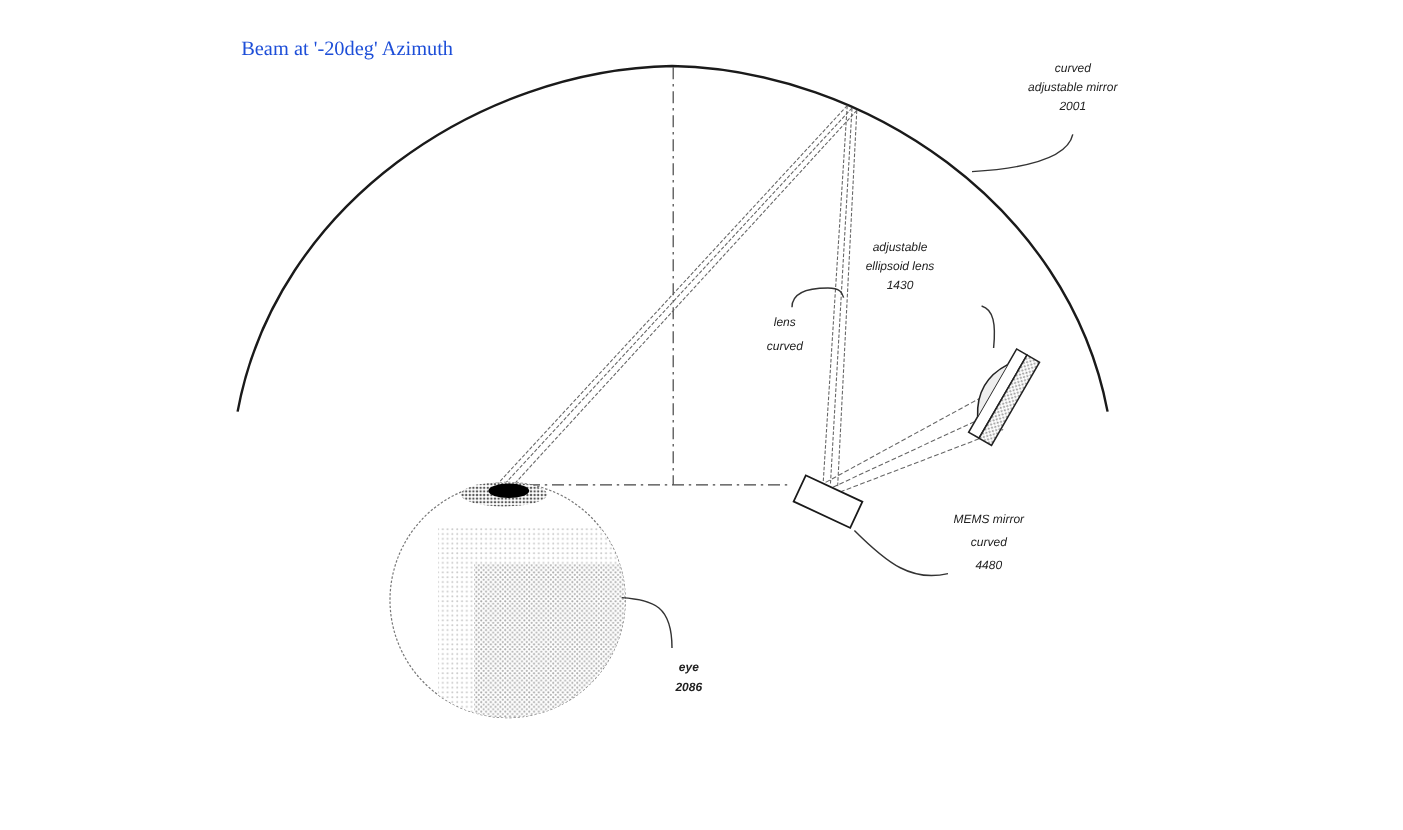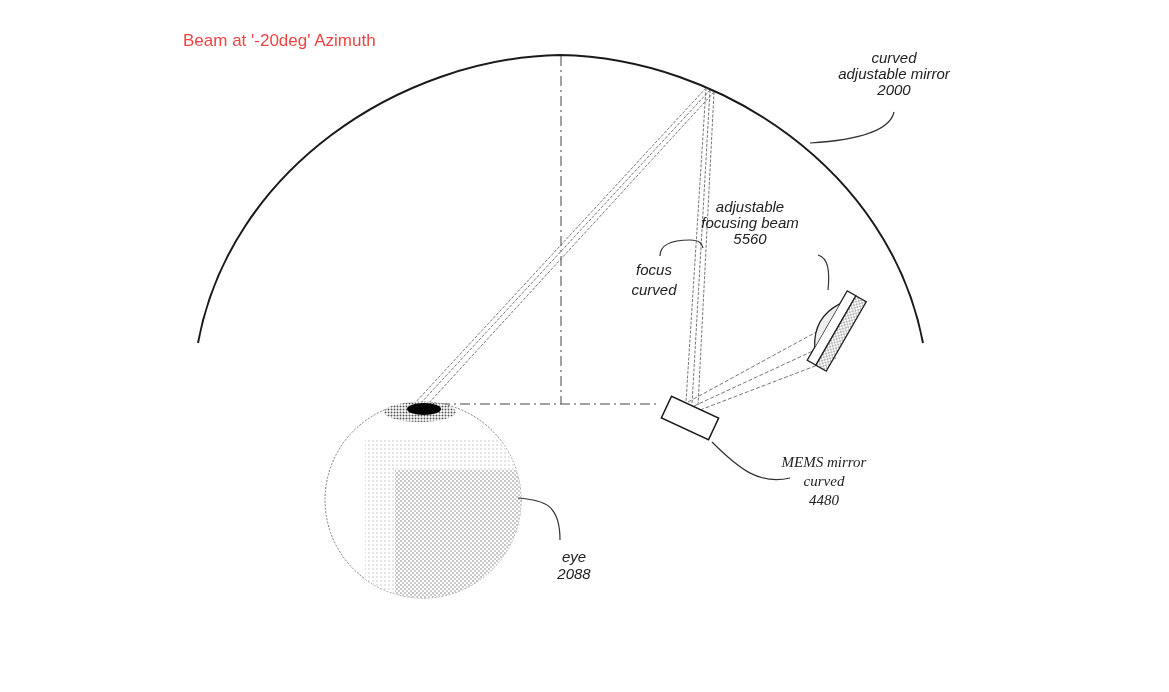--- a/index.html
+++ b/index.html
@@ -1,19 +1,19 @@
 <!DOCTYPE html>
 <html><head>
   <meta charset="utf-8">
   <style>
     html, body { margin: 0; padding: 0; background: #ffffff; }
     body { width: 1169px; height: 692px; position: relative; overflow: hidden; font-family: "Liberation Sans", sans-serif; }
     #diagram { position: absolute; left: 0; top: 0; width: 1169px; height: 692px; }
-    .title { position: absolute; left: 183px; top: 31px; font-size: 17px; color: #ef4444; font-family: Liberation Sans, sans-serif; }
-    .lbl { position: absolute; font-style: italic; font-size: 15px; line-height: 16px; color: #222; text-align: center; font-family: "Liberation Sans", sans-serif; }
+    .title { position: absolute; left: 201px; top: 31px; font-size: 17px; color: #1d4ed8; font-family: Liberation Serif, serif; }
+    .lbl { position: absolute; font-style: italic; font-size: 10px; line-height: 16px; color: #222; text-align: center; font-family: "Liberation Sans", sans-serif; }
     .lbl span { display: block; }
   </style>
 </head>
 <body>
 
 <div class="title">Beam at '-20deg' Azimuth</div>
 
 <svg id="diagram" viewBox="0 0 1169 692" xmlns="http://www.w3.org/2000/svg">
   <defs>
     <pattern id="dots" width="4" height="4" patternUnits="userSpaceOnUse">
@@ -85,36 +85,36 @@
     <ellipse cx="420" cy="412" rx="36" ry="10" fill="url(#dotsDark)"></ellipse>
     <ellipse cx="424" cy="409" rx="17" ry="6" fill="#000"></ellipse>
   </g>
 
   <path d="M518,498 C545,500 560,505 560,540" fill="none" stroke="#333" stroke-width="1.2"></path>
 </svg>
 
 <div class="lbl" style="left:836px; top:50px; width:116px;">
   <span>curved</span>
   <span>adjustable mirror</span>
-  <span>2000</span>
+  <span>2001</span>
 </div>
 
 <div class="lbl" style="left:694px; top:199px; width:112px;">
   <span>adjustable</span>
-  <span>focusing beam</span>
-  <span>5560</span>
+  <span>ellipsoid lens</span>
+  <span>1430</span>
 </div>
 
 <div class="lbl" style="left:626px; top:260px; width:56px; line-height:20px;">
-  <span>focus</span>
+  <span>lens</span>
   <span>curved</span>
 </div>
 
-<div class="lbl" style="left:768px; top:453px; width:112px; line-height:19px;font-family:Liberation Serif, serif;">
+<div class="lbl" style="left:768px; top:424px; width:112px; line-height:19px;">
   <span>MEMS mirror</span>
   <span>curved</span>
   <span>4480</span>
 </div>
 
-<div class="lbl" style="left:548px; top:548px; width:52px; line-height:17px;">
+<div class="lbl" style="left:548px; top:548px; width:52px; line-height:17px;font-weight:bold;">
   <span>eye</span>
-  <span>2088</span>
+  <span>2086</span>
 </div>
 
 </body></html>

